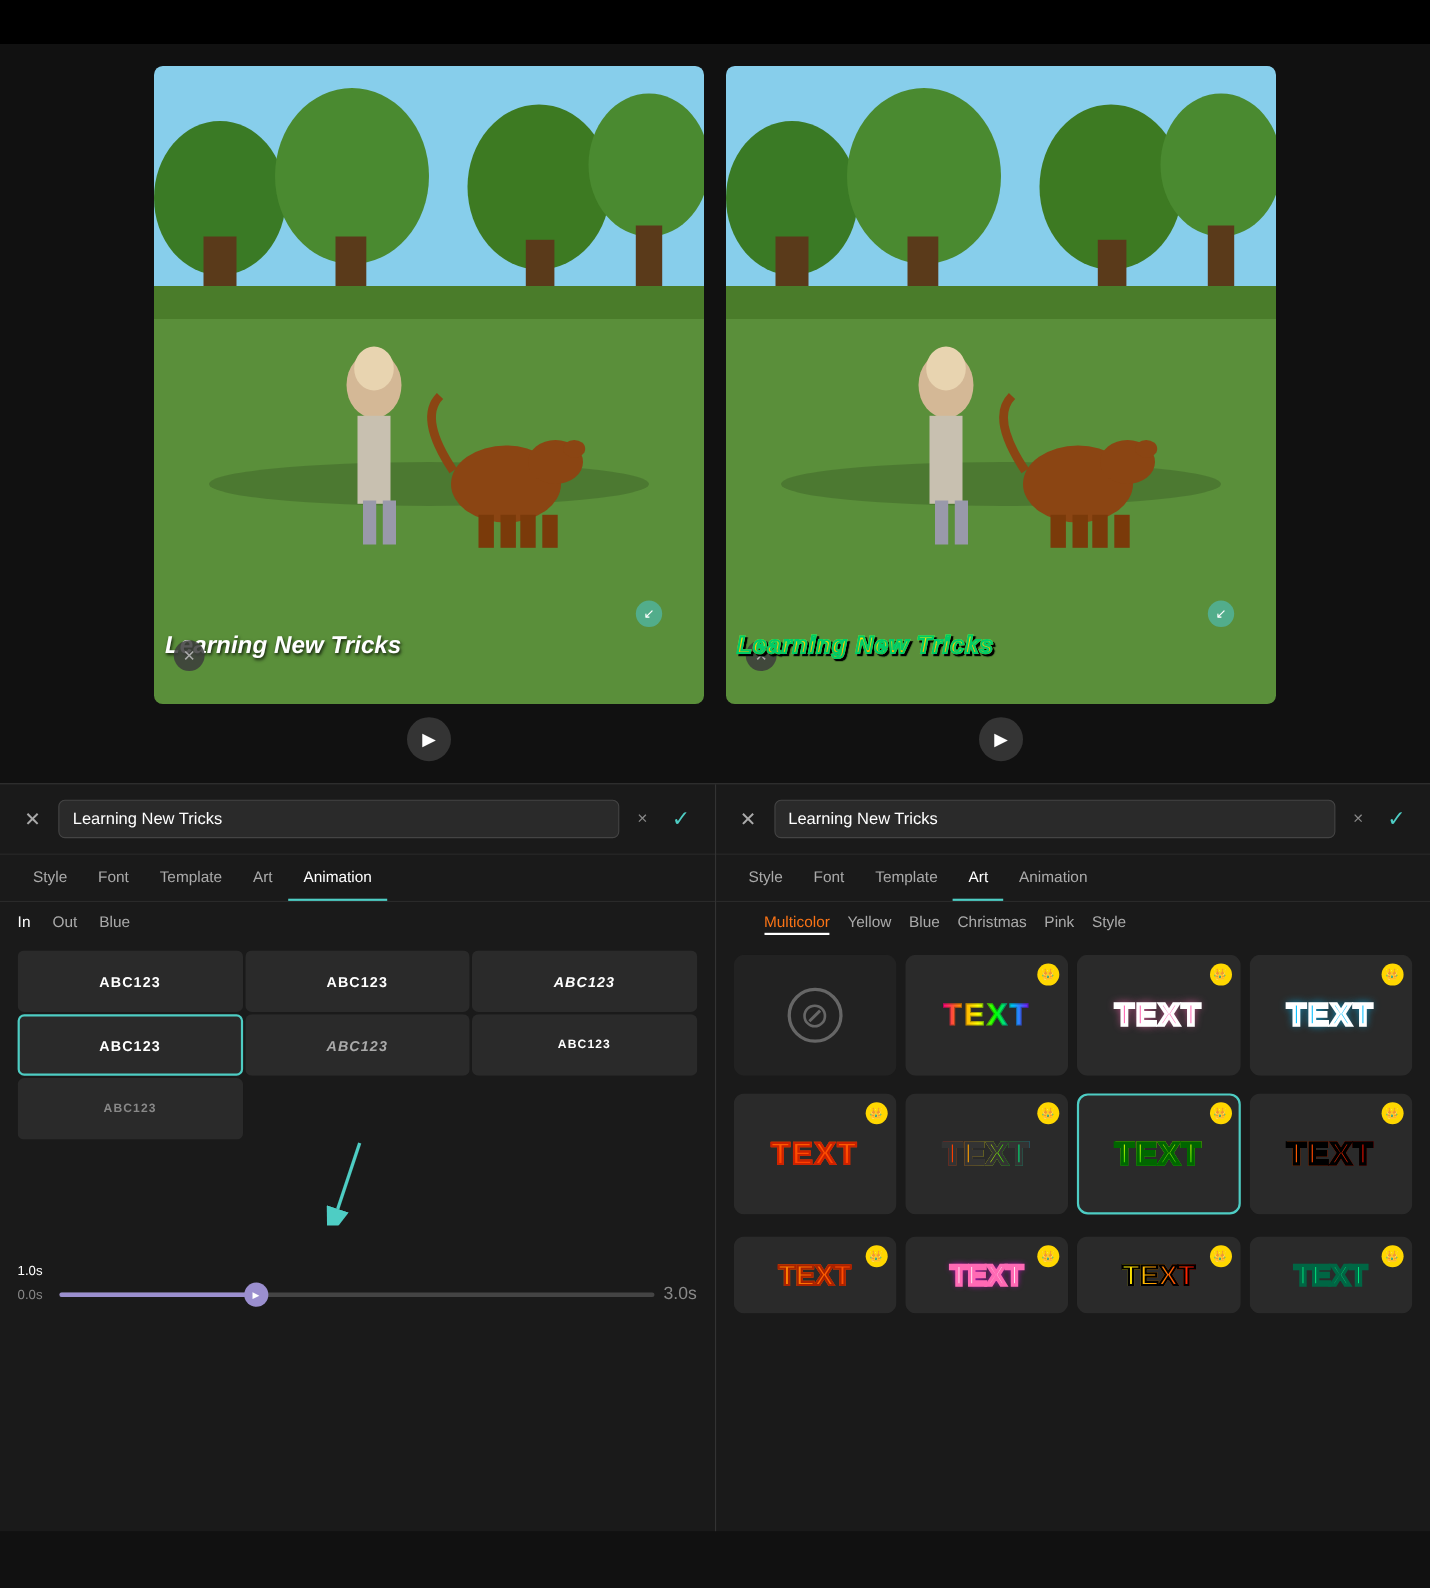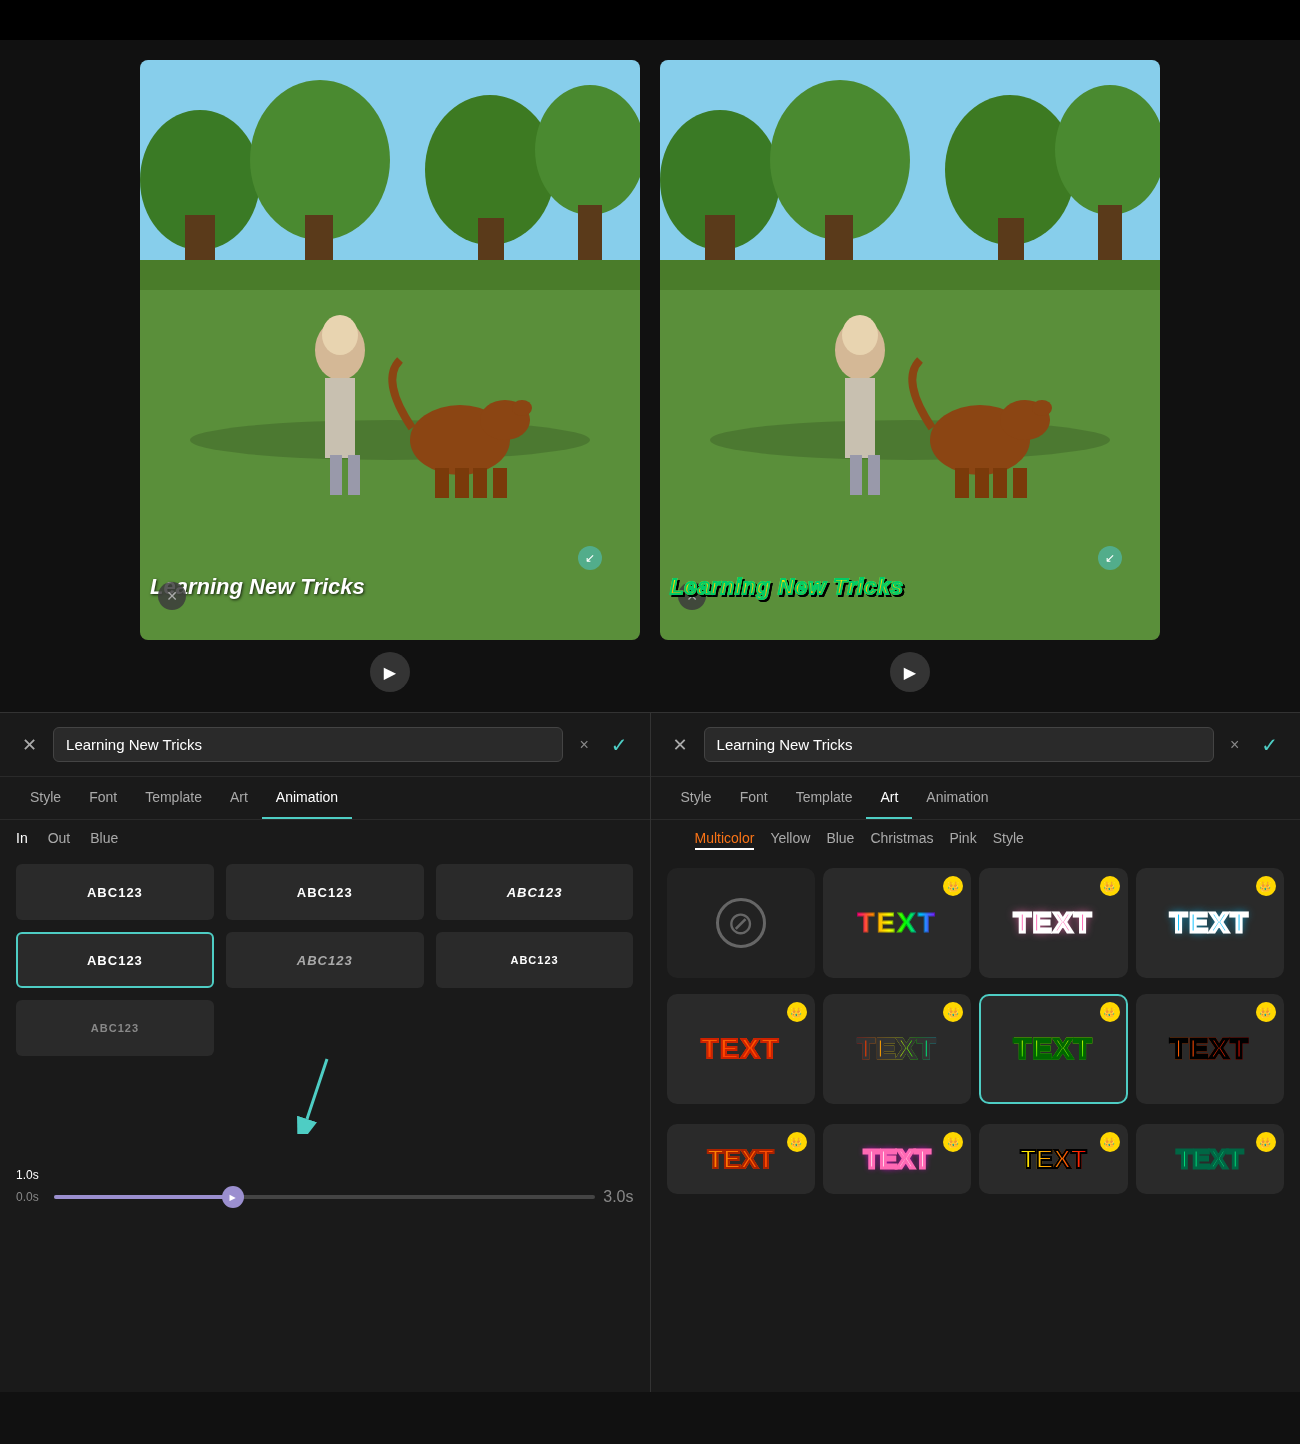--- a/index.html
+++ b/index.html
@@ -216,21 +216,21 @@
 
     .subtab.active {
       color: white;
       text-align: center;
     }
 
     
     .animation-grid {
       display: grid;
       grid-template-columns: 1fr 1fr 1fr;
-      gap: 12px;
+      gap: 2px;
       padding: 8px 16px;
     }
 
     .anim-cell {
       background: #2a2a2a;
       border-radius: 6px;
       height: 56px;
       display: flex;
       align-items: center;
       justify-content: center;

